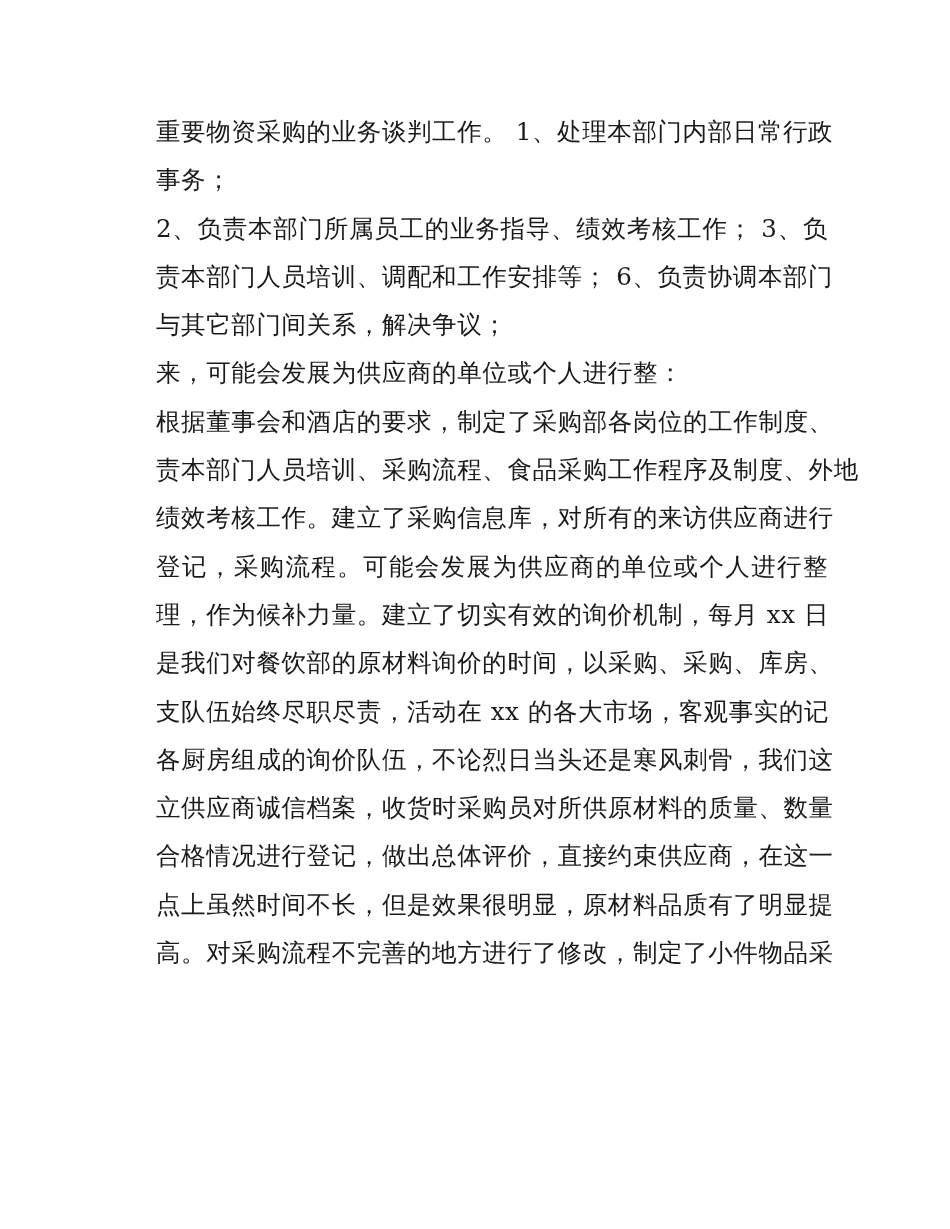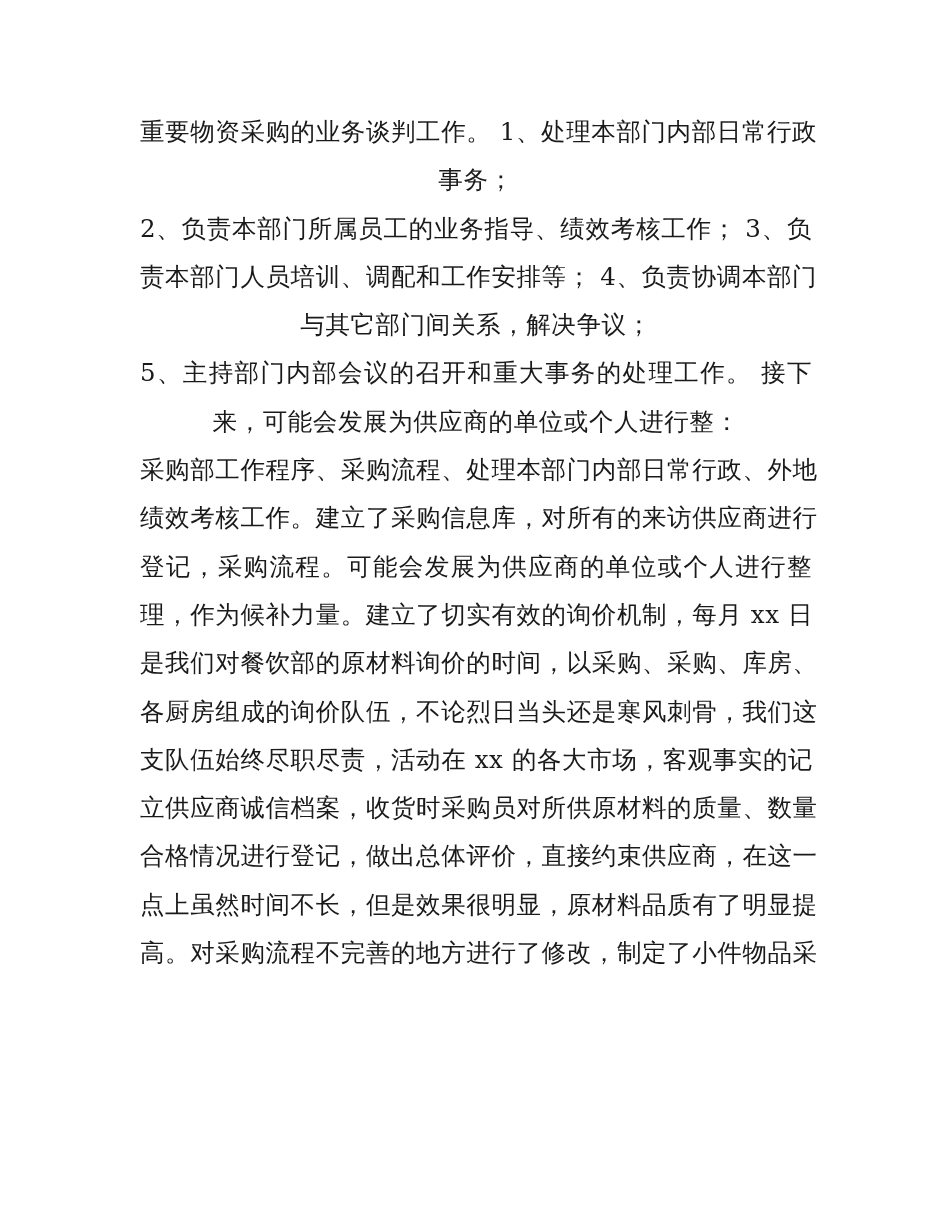--- a/index.html
+++ b/index.html
@@ -8,55 +8,54 @@
       background: #ffffff;
     }
     body {
       width: 950px;
       height: 1229px;
       position: relative;
       overflow: hidden;
     }
     .page {
       position: absolute;
-      left: 140px;
+      left: 156px;
       top: 108px;
       width: 672px;
     }
     .line {
       display: block;
       height: 48.3px;
       line-height: 48.3px;
       font-family: "DejaVu Serif", "Liberation Serif", serif;
       font-size: 24.5px;
       color: #1a1a1a;
       white-space: nowrap;
       letter-spacing: 0.6px;
-      text-align: center;
     }
     .line.justify {
       text-align: justify;
       text-align-last: justify;
     }
   </style>
 </head>
 <body>
 
 <div class="page">
   <span class="line justify">重要物资采购的业务谈判工作。 1、处理本部门内部日常行政</span>
   <span class="line">事务；</span>
   <span class="line justify">2、负责本部门所属员工的业务指导、绩效考核工作； 3、负</span>
-  <span class="line justify">责本部门人员培训、调配和工作安排等； 4、负责协调本部门</span>
+  <span class="line justify">责本部门人员培训、调配和工作安排等； 6、负责协调本部门</span>
   <span class="line">与其它部门间关系，解决争议；</span>
-  <span class="line justify">5、主持部门内部会议的召开和重大事务的处理工作。 接下</span>
   <span class="line">来，可能会发展为供应商的单位或个人进行整：</span>
-  <span class="line justify">采购部工作程序、采购流程、处理本部门内部日常行政、外地</span>
+  <span class="line justify">根据董事会和酒店的要求，制定了采购部各岗位的工作制度、</span>
+  <span class="line justify">责本部门人员培训、采购流程、食品采购工作程序及制度、外地</span>
   <span class="line justify">绩效考核工作。建立了采购信息库，对所有的来访供应商进行</span>
   <span class="line justify">登记，采购流程。可能会发展为供应商的单位或个人进行整</span>
   <span class="line justify">理，作为候补力量。建立了切实有效的询价机制，每月 xx 日</span>
   <span class="line justify">是我们对餐饮部的原材料询价的时间，以采购、采购、库房、</span>
+  <span class="line justify">支队伍始终尽职尽责，活动在 xx 的各大市场，客观事实的记</span>
   <span class="line justify">各厨房组成的询价队伍，不论烈日当头还是寒风刺骨，我们这</span>
-  <span class="line justify">支队伍始终尽职尽责，活动在 xx 的各大市场，客观事实的记</span>
   <span class="line justify">立供应商诚信档案，收货时采购员对所供原材料的质量、数量</span>
   <span class="line justify">合格情况进行登记，做出总体评价，直接约束供应商，在这一</span>
   <span class="line justify">点上虽然时间不长，但是效果很明显，原材料品质有了明显提</span>
   <span class="line justify">高。对采购流程不完善的地方进行了修改，制定了小件物品采</span>
 </div>
 
 </body></html>

